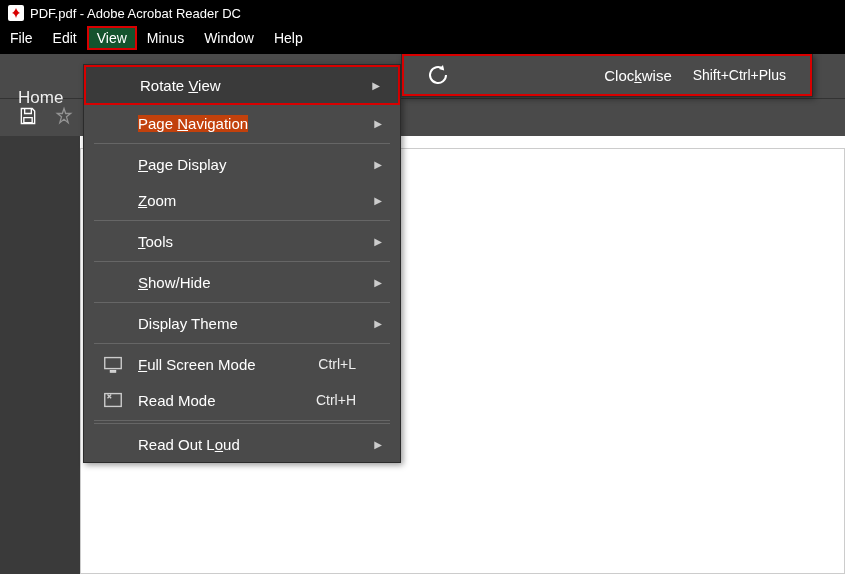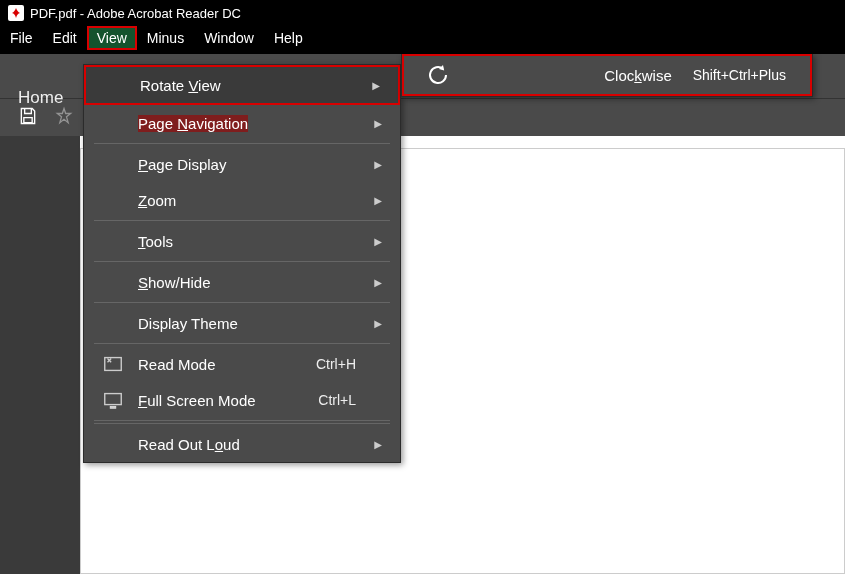--- a/index.html
+++ b/index.html
@@ -73,21 +73,21 @@
 <div class="content"></div>
 
 <div class="menu">
   <div class="row hl">
     <span><span>Rotate <span class="ul">V</span>iew</span></span>
     <span class="arrow">▶</span>
 
   </div>
   <div class="row">
     <span><span class="ul">N</span>avigation</span>
-      <span style="position:absolute;left:54px;background:#7f1d1d">Page <span class="ul">N</span>avigation</span>
+      <span style="position:absolute;left:54px;background:#c2410c">Page <span class="ul">N</span>avigation</span>
     <span class="arrow">▶</span>
 
   </div>
   <div class="sep"></div>
   <div class="row">
     <span><span class="ul">P</span>age Display</span>
     <span class="arrow">▶</span>
 
   </div>
   <div class="row">
@@ -108,34 +108,34 @@
 
   </div>
   <div class="sep"></div>
   <div class="row">
     <span>Display Theme</span>
     <span class="arrow">▶</span>
   </div>
   <div class="sep"></div>
   <div class="row">
     <svg class="icon" viewBox="0 0 24 24">
-        <rect x="3" y="5" width="18" height="14" fill="none" stroke="#ccc" stroke-width="1.5"></rect>
-        <path d="M6 6l4 4M10 6l-4 4" stroke="#ccc" stroke-width="1.5"></path>
-      </svg>
-    <span>Read Mode</span>
-    <span class="shortcut">Ctrl+H</span>
-  </div>
-  <div class="row">
-    <svg class="icon" viewBox="0 0 24 24">
         <rect x="3" y="5" width="18" height="12" fill="none" stroke="#ccc" stroke-width="1.5"></rect>
         <rect x="9" y="19" width="6" height="2" fill="#ccc"></rect>
       </svg>
     <span><span class="ul">F</span>ull Screen Mode</span>
     <span class="shortcut">Ctrl+L</span>
 
+  </div>
+  <div class="row">
+    <svg class="icon" viewBox="0 0 24 24">
+        <rect x="3" y="5" width="18" height="14" fill="none" stroke="#ccc" stroke-width="1.5"></rect>
+        <path d="M6 6l4 4M10 6l-4 4" stroke="#ccc" stroke-width="1.5"></path>
+      </svg>
+    <span>Read Mode</span>
+    <span class="shortcut">Ctrl+H</span>
   </div>
   <div class="sep"></div>
   <div class="sep"></div>
   <div class="row">
     <span>Read Out L<span class="ul">o</span>ud</span>
     <span class="arrow">▶</span>
 
   </div>
 </div>
 

